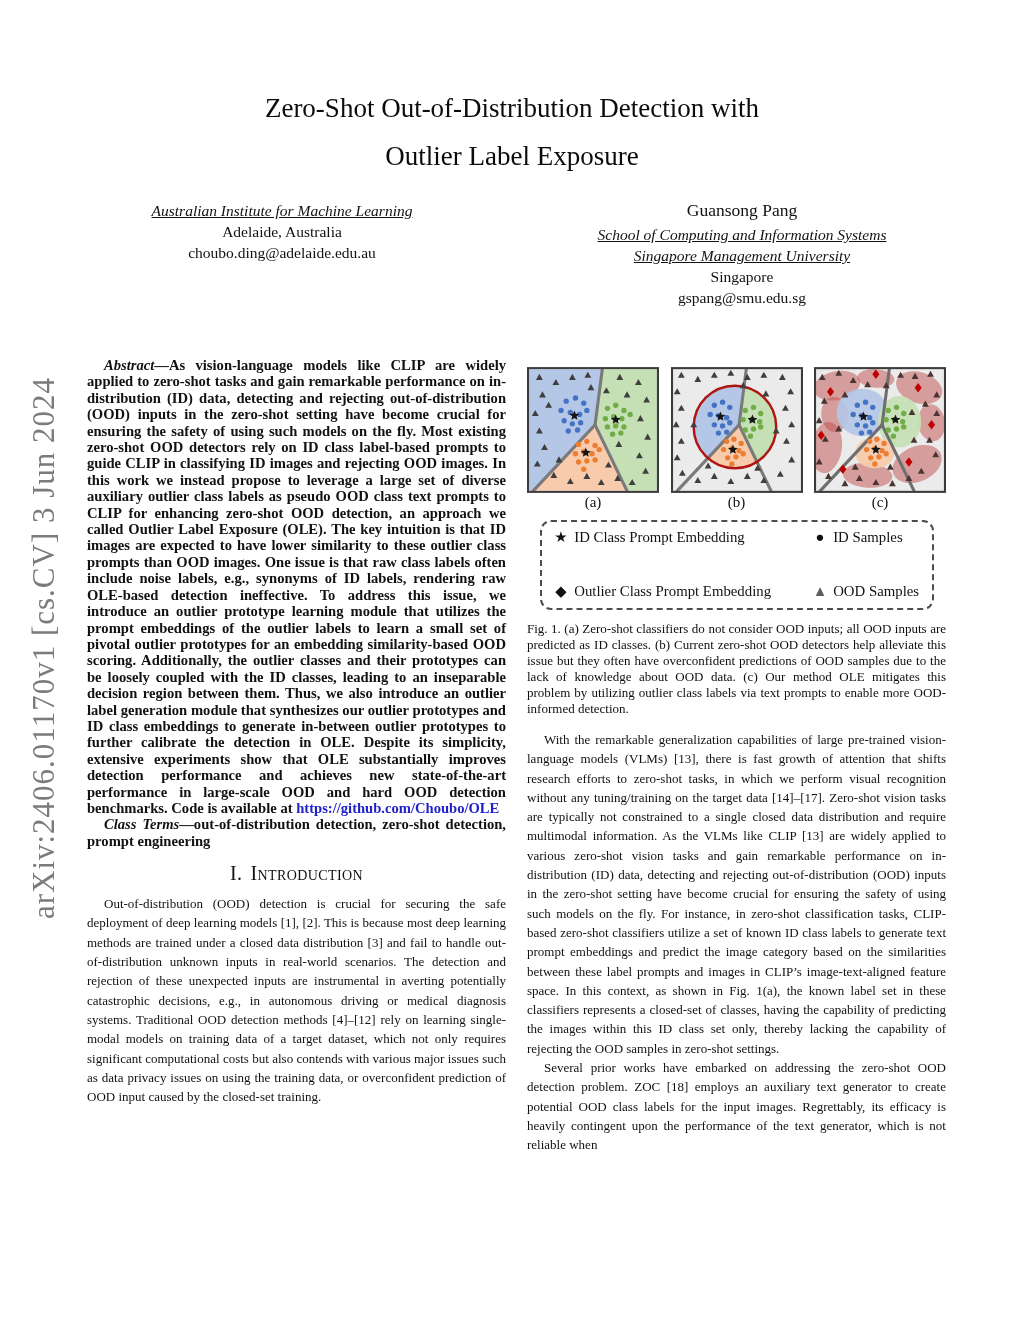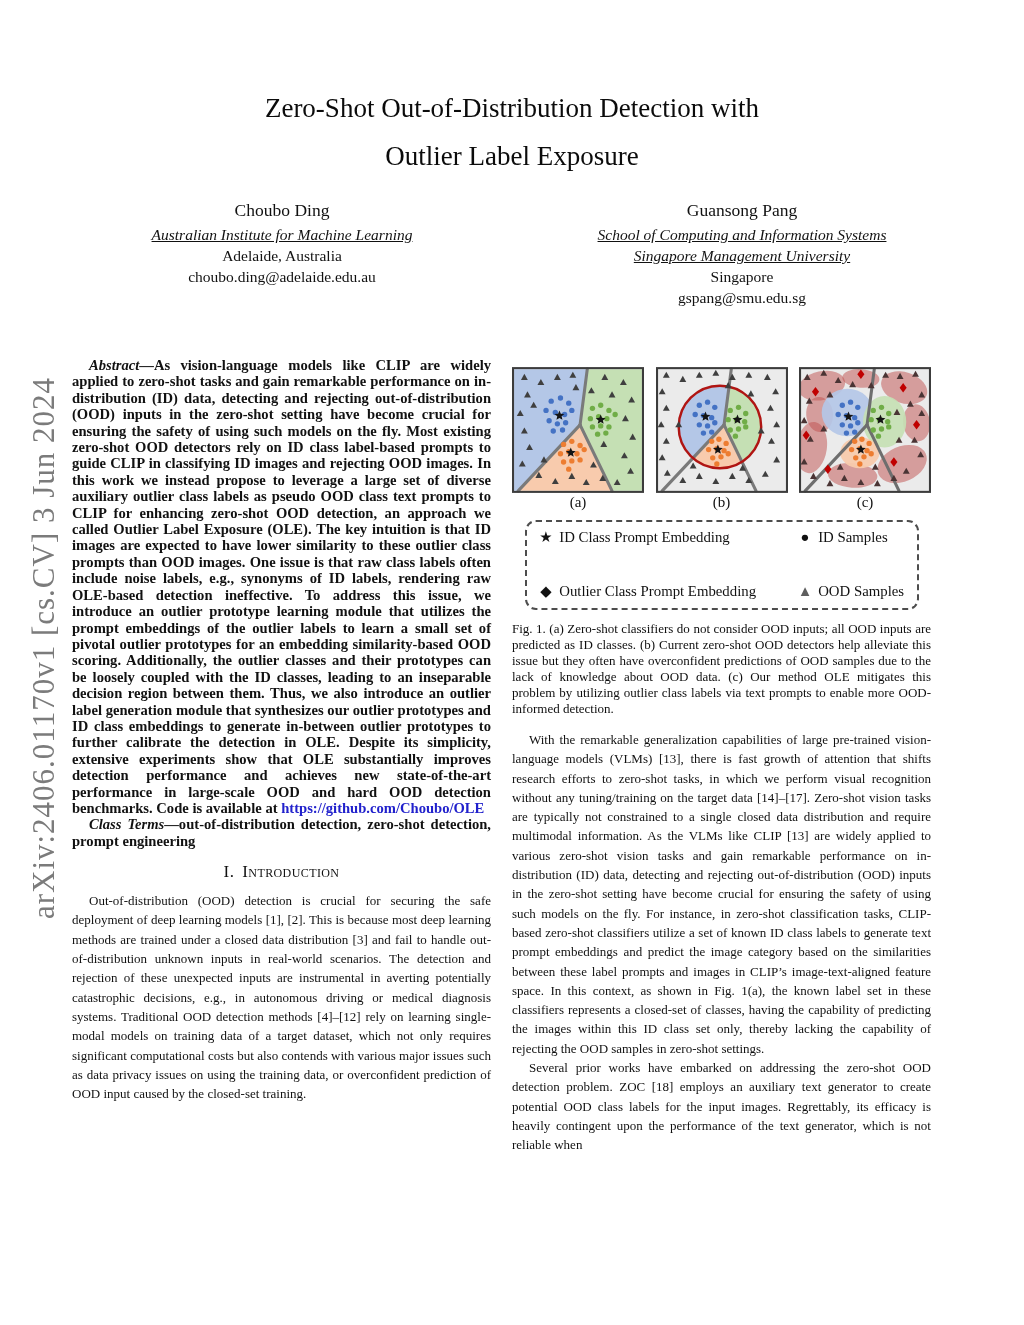--- a/index.html
+++ b/index.html
@@ -26,32 +26,32 @@
   }
   .authors{
     position:absolute;top:200px;left:62px;right:62px;
     display:flex;justify-content:space-between;
   }
   .author{width:440px;text-align:center;font-size:15.5px;line-height:21px;}
   .author .name{font-size:17.5px;margin-bottom:3px;}
   .author .affil{font-style:italic;text-decoration:underline;}
   
   .columns{
-    position:absolute;top:357px;left:72px;width:860px;
+    position:absolute;top:357px;left:87px;width:860px;
     display:flex;gap:21px;
   }
   .col{width:419px;}
   .abstract,.index-terms{
     font-weight:bold;font-size:14.6px;line-height:16.4px;
     text-align:justify;text-indent:17px;margin:0;
   }
   .lead-italic{font-style:italic;}
   .link{color:#2121cc;cursor:pointer;text-decoration:none;}
   .sec-heading{
-    text-align:center;font-size:17px;margin:13px 0 9px 0;
+    text-align:center;font-size:20px;margin:13px 0 9px 0;
     font-variant:small-caps;letter-spacing:0.4px;
   }
   .sec-heading .num{font-variant:normal;margin-right:8px;}
   .para{
     font-size:13px;line-height:19.3px;text-align:justify;
     text-indent:17px;margin:0;
   }
   
   .figure{margin-top:10px;}
   .figure-panels{display:flex;gap:8px;justify-content:space-between;}
@@ -83,21 +83,20 @@
 
   <div class="arxiv">arXiv:2406.01170v1 [cs.CV] 3 Jun 2024</div>
 
   <div class="title">
     <div>Zero-Shot Out-of-Distribution Detection with</div>
     <div>Outlier Label Exposure</div>
   </div>
 
   <div class="authors">
     <div class="author">
-      <div class="name">Choubo Ding</div>
       <div class="affil">Australian Institute for Machine Learning</div>
       <div>Adelaide, Australia</div>
       <div>choubo.ding@adelaide.edu.au</div>
     </div>
     <div class="author">
       <div class="name">Guansong Pang</div>
       <div class="affil">School of Computing and Information Systems</div>
       <div class="affil">Singapore Management University</div>
       <div>Singapore</div>
       <div>gspang@smu.edu.sg</div>

